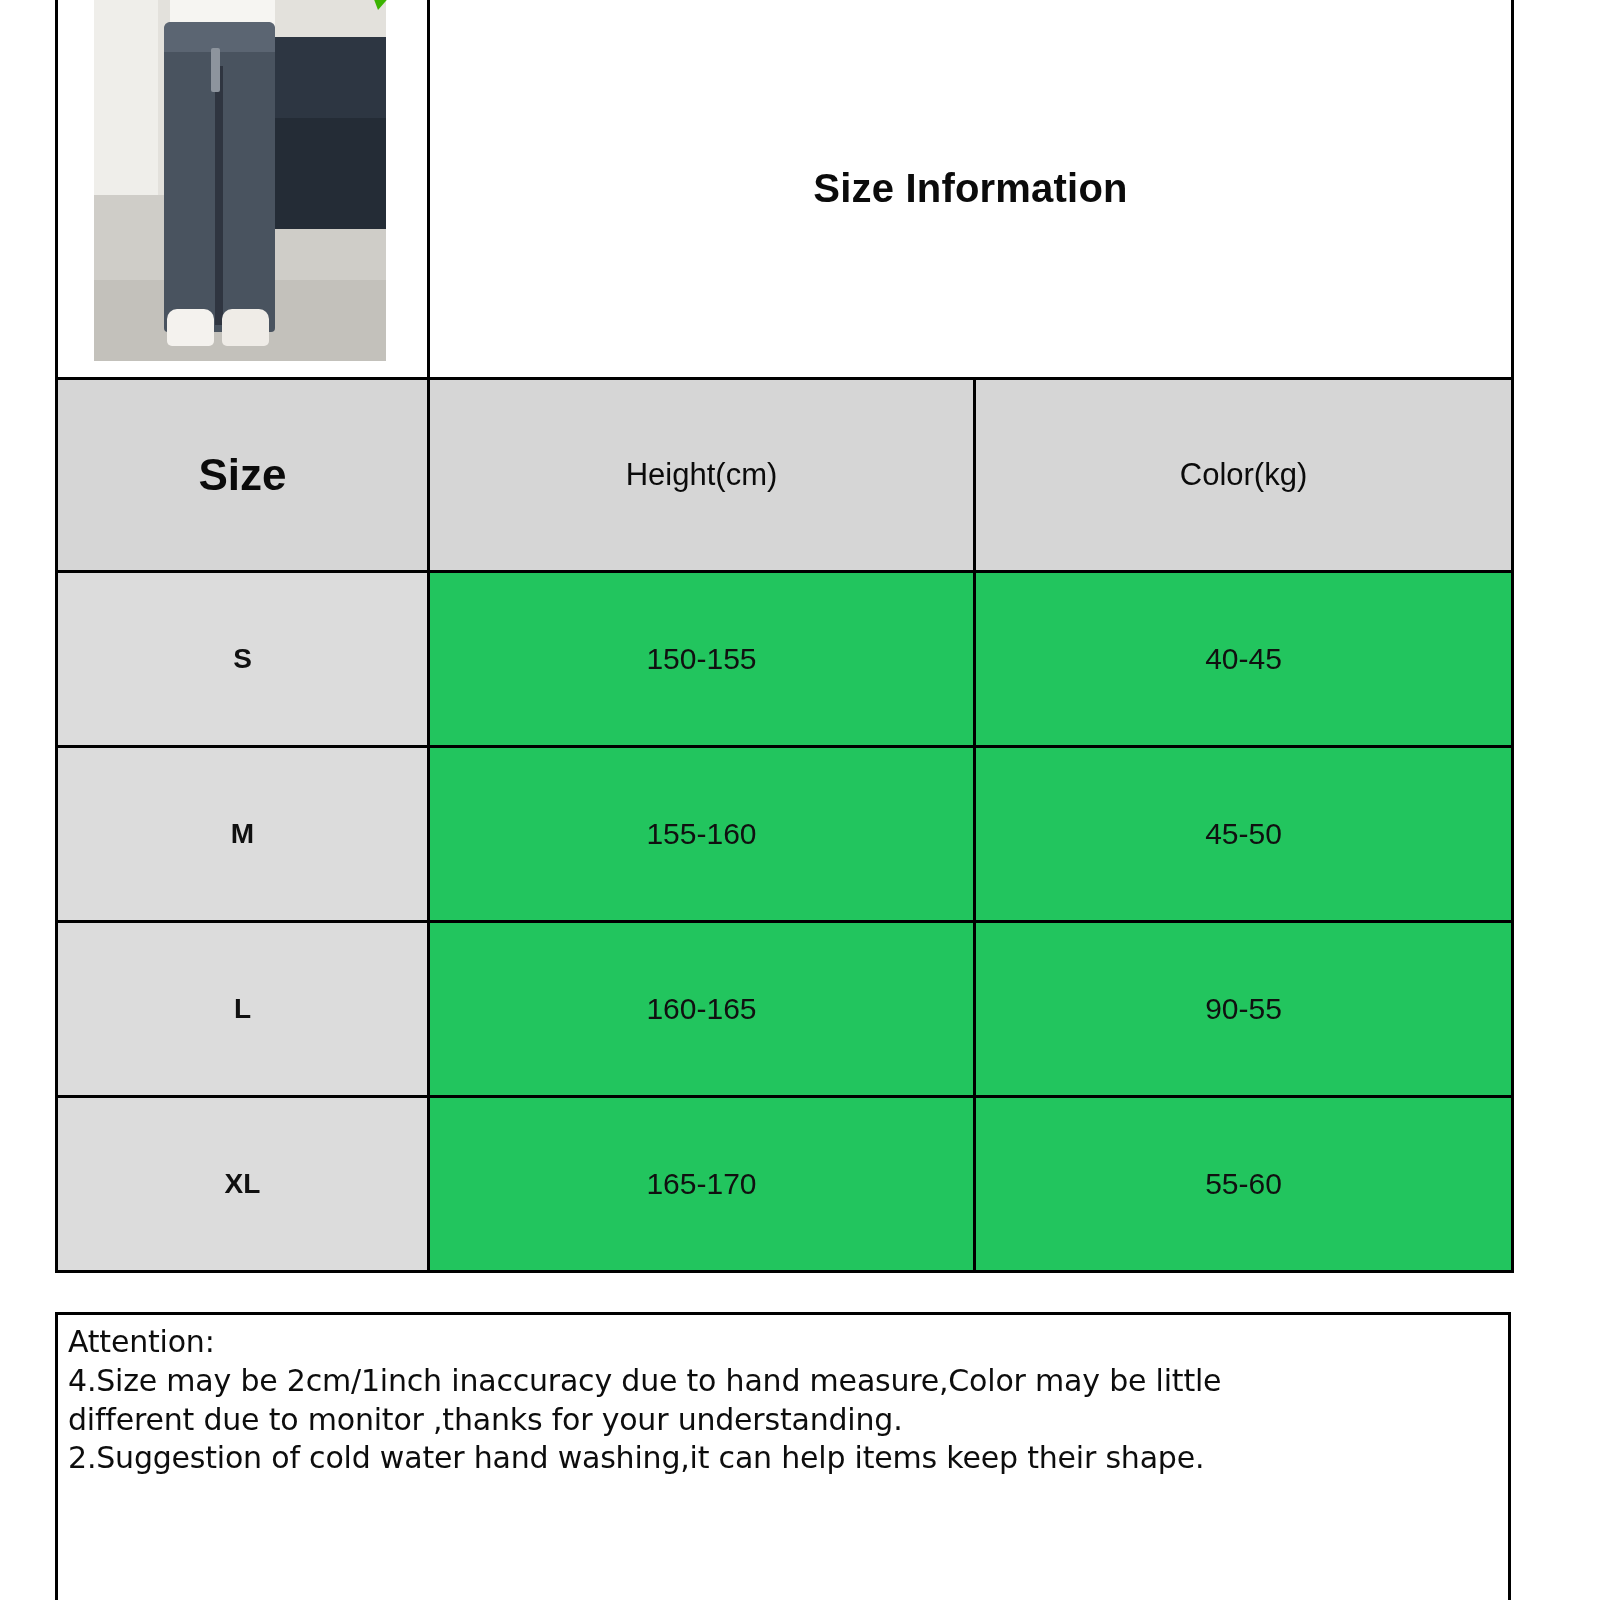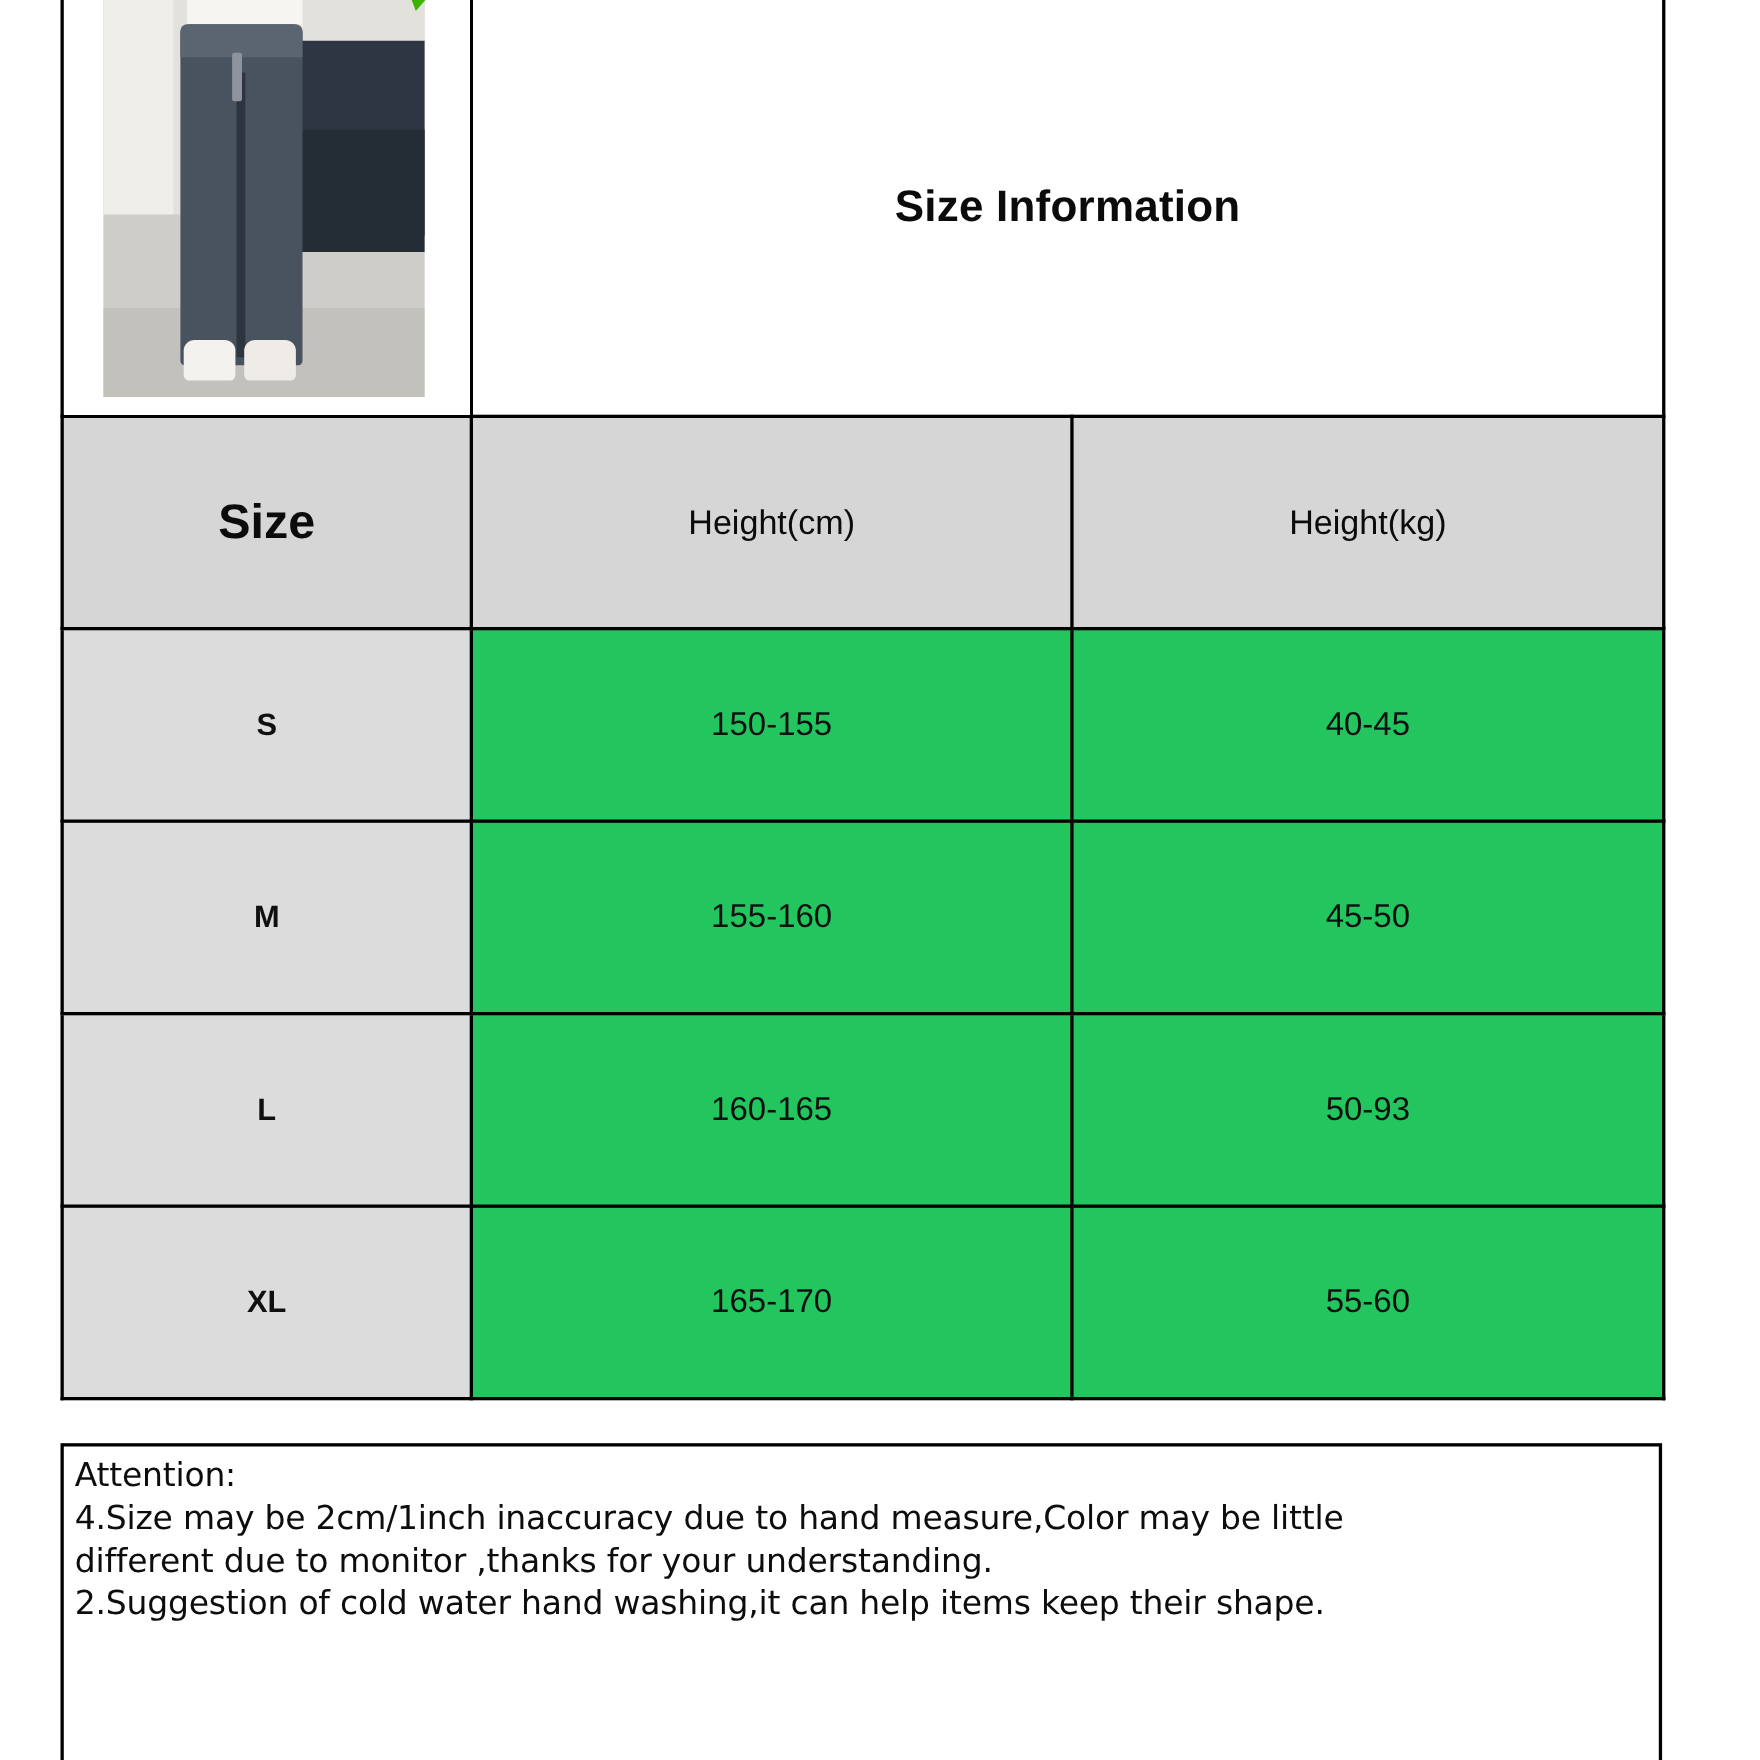--- a/index.html
+++ b/index.html
@@ -224,37 +224,37 @@
           </div>
         </td>
         <td class="title-cell" colspan="2">
           <div class="title-text">Size Information</div>
         </td>
       </tr>
 
       <tr class="head-row">
         <td class="head-size">Size</td>
         <td class="head-col">Height(cm)</td>
-        <td class="head-col">Height(kg)</td>
+        <td class="head-col">Color(kg)</td>
       </tr>
 
       <tr class="data-row">
         <td class="cell-size">S</td>
         <td class="cell-val">150-155</td>
         <td class="cell-val">40-45</td>
       </tr>
       <tr class="data-row">
         <td class="cell-size">M</td>
         <td class="cell-val">155-160</td>
         <td class="cell-val">45-50</td>
       </tr>
       <tr class="data-row">
         <td class="cell-size">L</td>
         <td class="cell-val">160-165</td>
-        <td class="cell-val">50-93</td>
+        <td class="cell-val">90-55</td>
       </tr>
       <tr class="data-row">
         <td class="cell-size">XL</td>
         <td class="cell-val">165-170</td>
         <td class="cell-val">55-60</td>
       </tr>
     </tbody>
   </table>
 
   <div class="corner-mark">

